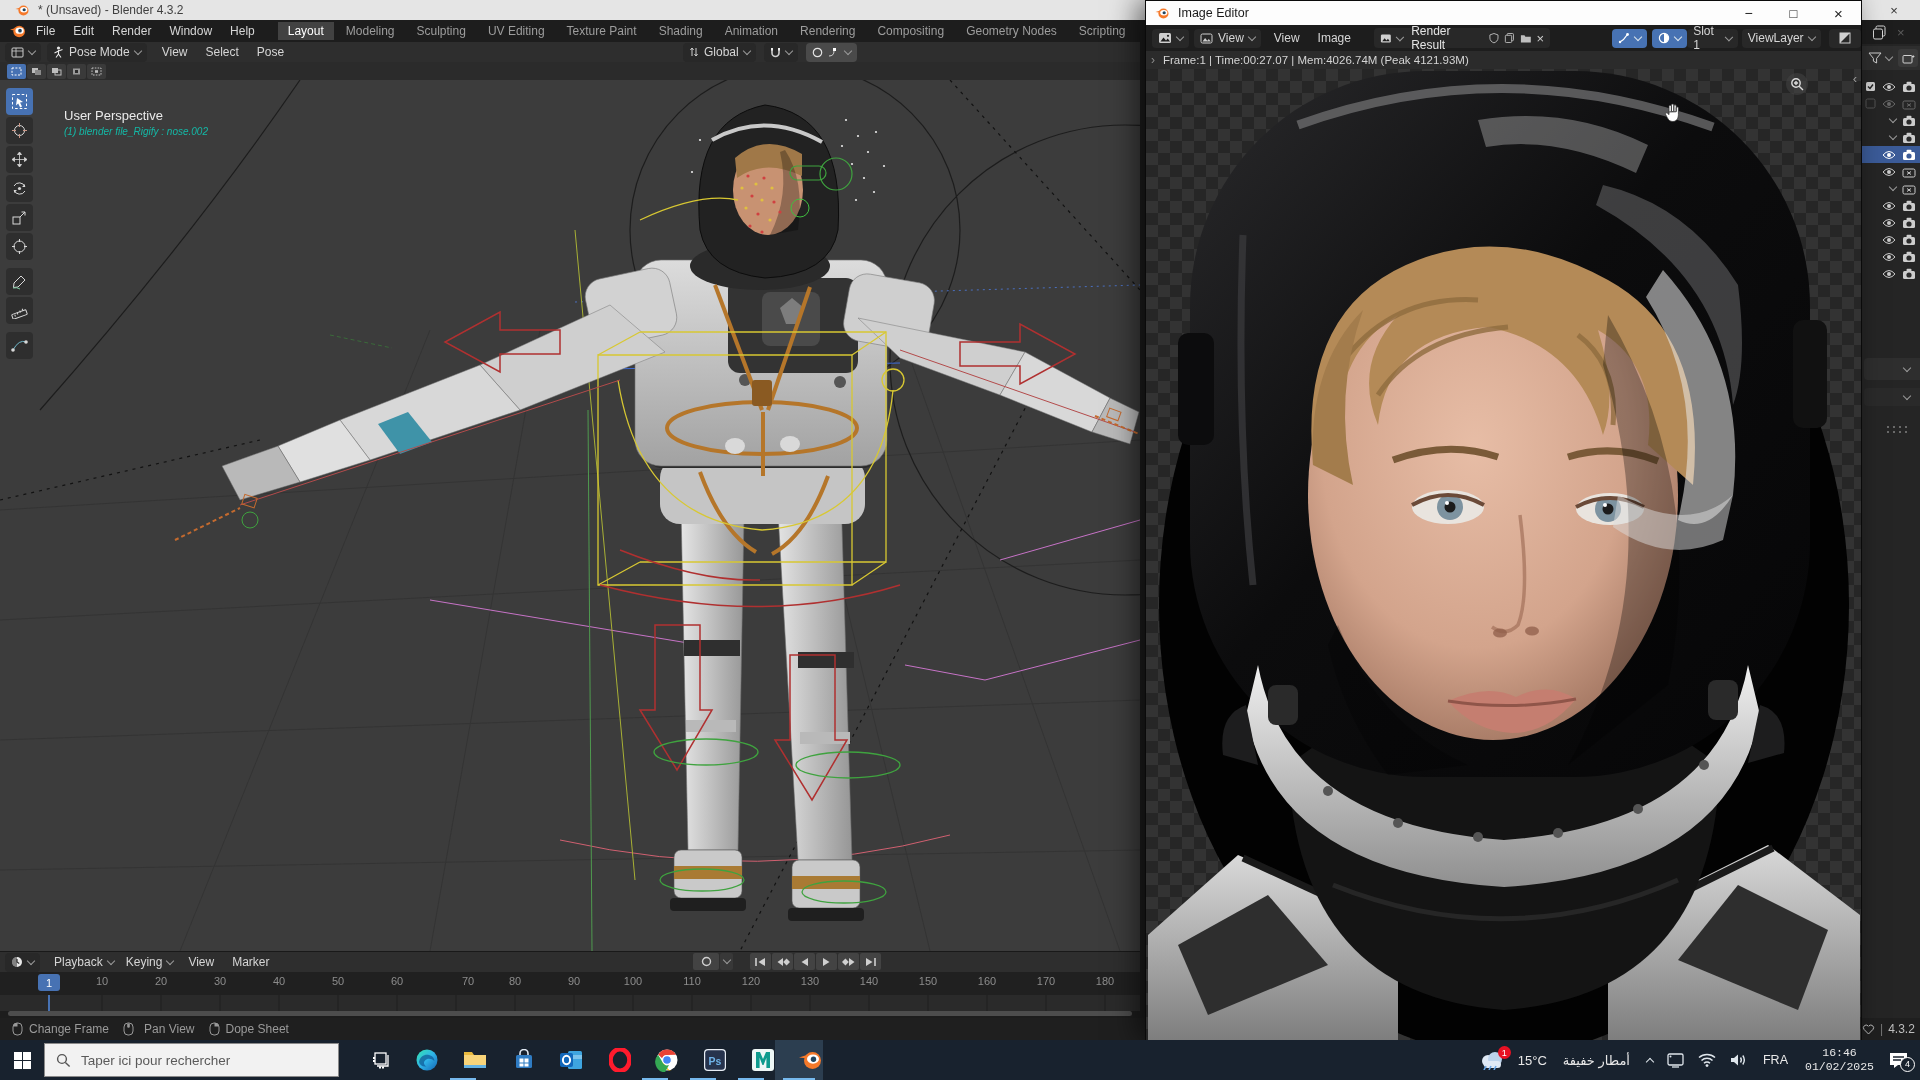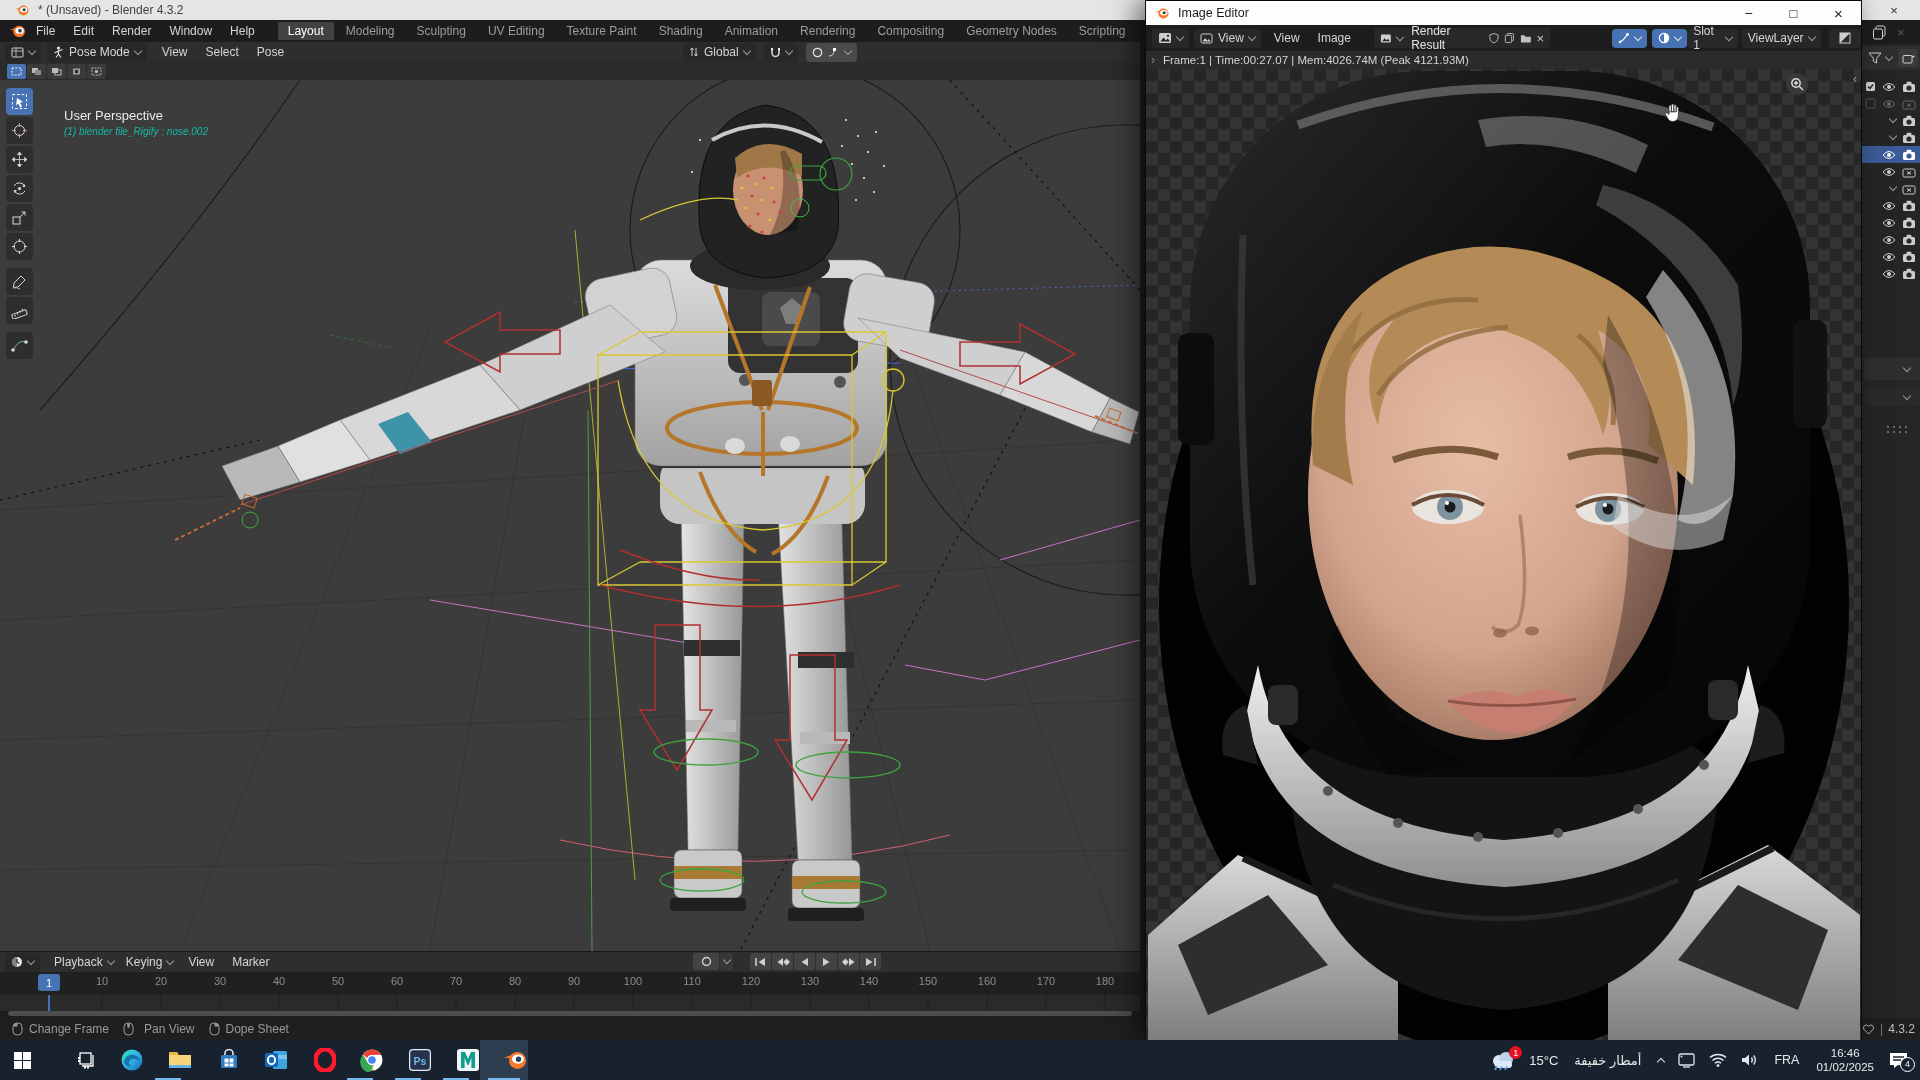--- a/index.html
+++ b/index.html
@@ -454,21 +454,21 @@
         </svg>
       </div>
   </div>
   <div class="abs" style="left:0;top:972px;width:1140px;height:23px;background:#202020;">
     <span class="tick" style="left:102px;">10</span>
     <span class="tick" style="left:161px;">20</span>
     <span class="tick" style="left:220px;">30</span>
     <span class="tick" style="left:279px;">40</span>
     <span class="tick" style="left:338px;">50</span>
     <span class="tick" style="left:397px;">60</span>
-    <span class="tick" style="left:456px;">70</span>
+    <span class="tick" style="left:468px;">70</span>
     <span class="tick" style="left:515px;">80</span>
     <span class="tick" style="left:574px;">90</span>
     <span class="tick" style="left:633px;">100</span>
     <span class="tick" style="left:692px;">110</span>
     <span class="tick" style="left:751px;">120</span>
     <span class="tick" style="left:810px;">130</span>
     <span class="tick" style="left:869px;">140</span>
     <span class="tick" style="left:928px;">150</span>
     <span class="tick" style="left:987px;">160</span>
     <span class="tick" style="left:1046px;">170</span>
@@ -883,20 +883,27 @@
 
 <div class="abs r" style="left:0;top:1040px;width:1920px;height:40px;background:#18222e;">
   <div class="r" style="width:44px;height:40px;justify-content:center;">
     <svg width="17" height="17" viewBox="0 0 17 17">
         <rect x="0" y="0" width="8" height="8" fill="#fff"></rect>
         <rect x="9" y="0" width="8" height="8" fill="#fff"></rect>
         <rect x="0" y="9" width="8" height="8" fill="#fff"></rect>
         <rect x="9" y="9" width="8" height="8" fill="#fff"></rect>
       </svg>
   </div>
+  <div class="r" style="width:295px;height:34px;background:#f2f2f2;border:1px solid #8a8a8a;box-sizing:border-box;">
+    <svg width="15" height="15" viewBox="0 0 15 15" style="margin-left:11px">
+        <circle cx="6" cy="6" r="4.4" fill="none" stroke="#555" stroke-width="1.4"></circle>
+        <path d="M9.4 9.4L13.6 13.6" stroke="#555" stroke-width="1.4"></path>
+      </svg>
+    <span style="color:#5a5a5a;font-size:13.5px;margin-left:10px;">Taper ici pour rechercher</span>
+  </div>
   <div class="appcell" style="margin-left:4px;">
     <svg width="18" height="18" viewBox="0 0 18 18">
         <rect x="2" y="2" width="11" height="11" fill="none" stroke="#fff" stroke-width="1.3"></rect>
         <path d="M15 4v11H4" fill="none" stroke="#fff" stroke-width="1.3"></path>
         <rect x="0" y="6" width="2" height="2" fill="#fff"></rect>
         <rect x="0" y="9" width="2" height="2" fill="#fff"></rect>
         <rect x="6" y="15.5" width="2" height="2" fill="#fff"></rect>
         <rect x="9" y="15.5" width="2" height="2" fill="#fff"></rect>
       </svg>
   </div>
@@ -1008,21 +1015,21 @@
         <circle cx="9" cy="12.6" r="1.4" fill="#dfe6ec"></circle>
       </svg>
   </span>
   <span class="trayico">
     <svg width="17" height="14" viewBox="0 0 17 14">
         <path d="M1 5h3l4-3.5v11L4 9H1z" fill="#dfe6ec"></path>
         <path d="M10.5 4.5a4.5 4.5 0 0 1 0 5M12.8 2.5a8 8 0 0 1 0 9" fill="none" stroke="#dfe6ec" stroke-width="1.4"></path>
       </svg>
   </span>
   <span style="color:#e8e8e8;font-size:12.5px;margin:0 9px;">FRA</span>
-  <div style="color:#e8e8e8;font-size:11.5px;text-align:center;line-height:14px;margin:0 8px;">
+  <div style="color:#e8e8e8;font-size:11.5px;text-align:center;line-height:14px;margin:0 8px;font-family:Liberation Mono, monospace;">
     <div>16:46</div>
     <div>01/02/2025</div>
   </div>
   <div class="trayico" style="position:relative;margin-right:12px;">
     <svg width="19" height="17" viewBox="0 0 19 17">
         <path d="M1 1h17v12h-9l-4 3v-3H1z" fill="#fff"></path>
         <path d="M4 5h11M4 8h8" stroke="#18222e" stroke-width="1.4"></path>
       </svg>
     <span style="position:absolute;bottom:-3px;right:-7px;background:#18222e;border:1px solid #fff;color:#fff;font-size:9px;width:13px;height:13px;border-radius:50%;display:flex;align-items:center;justify-content:center;">4</span>
   </div>

